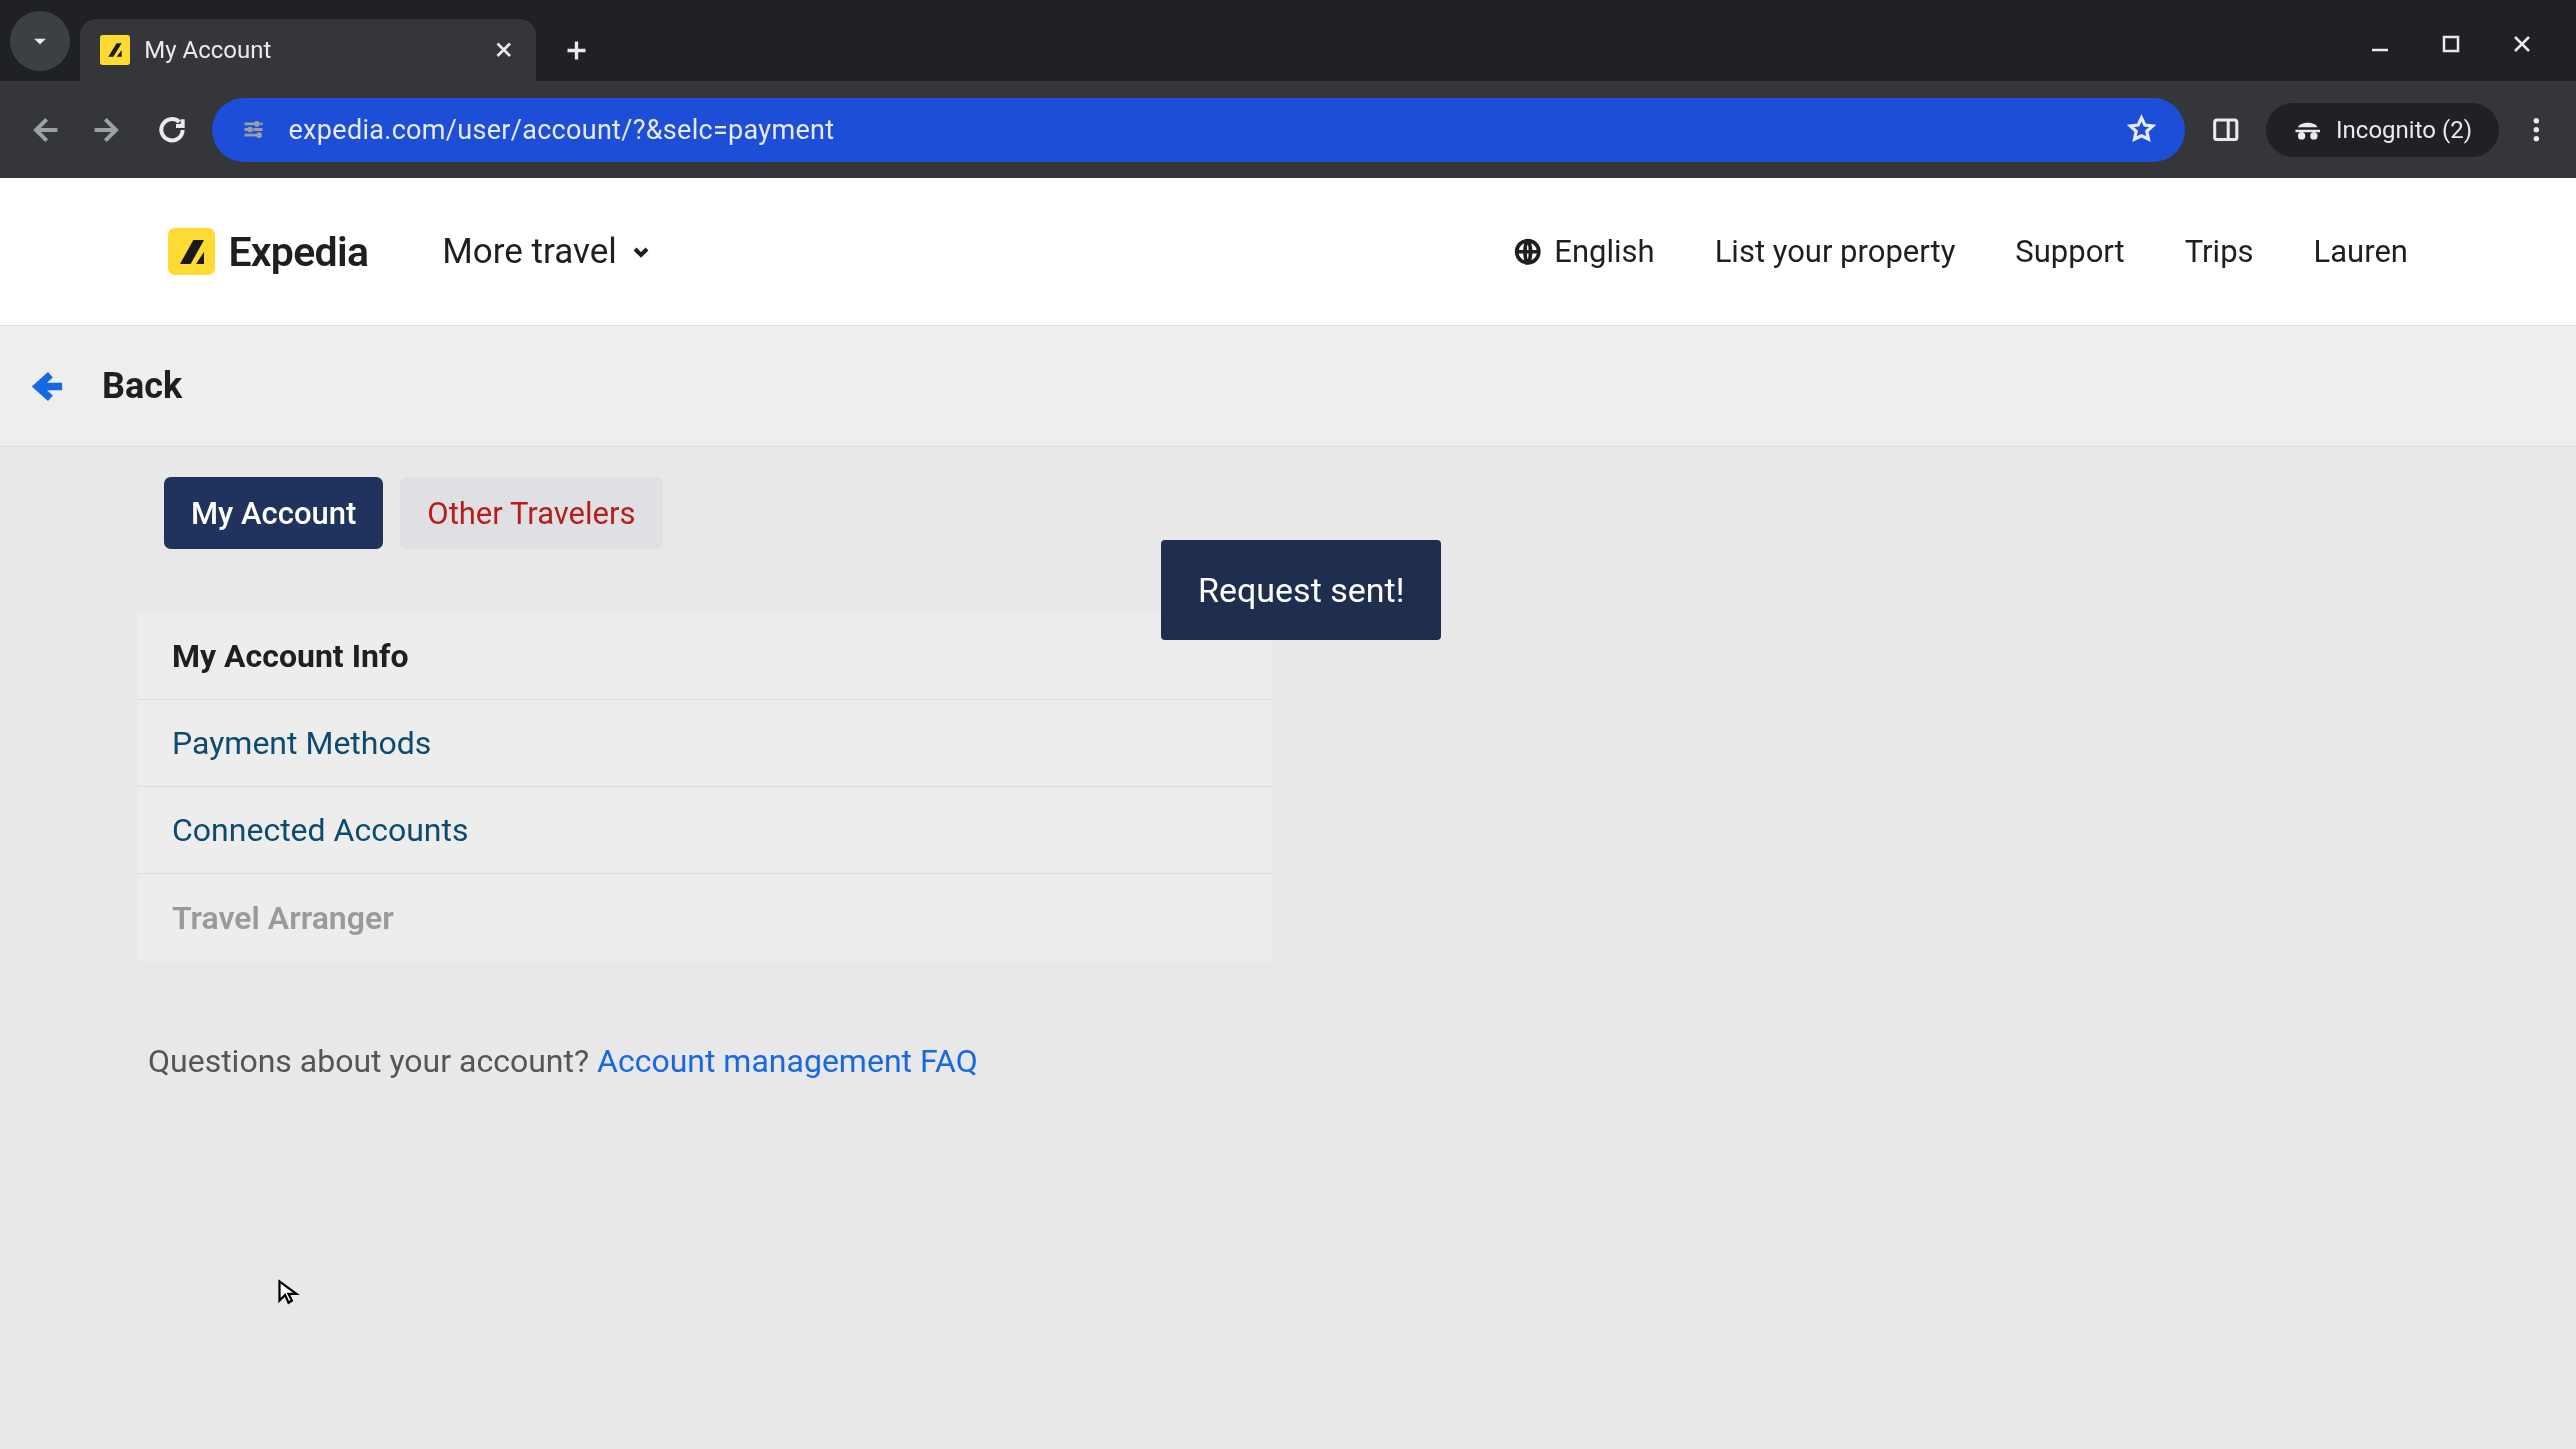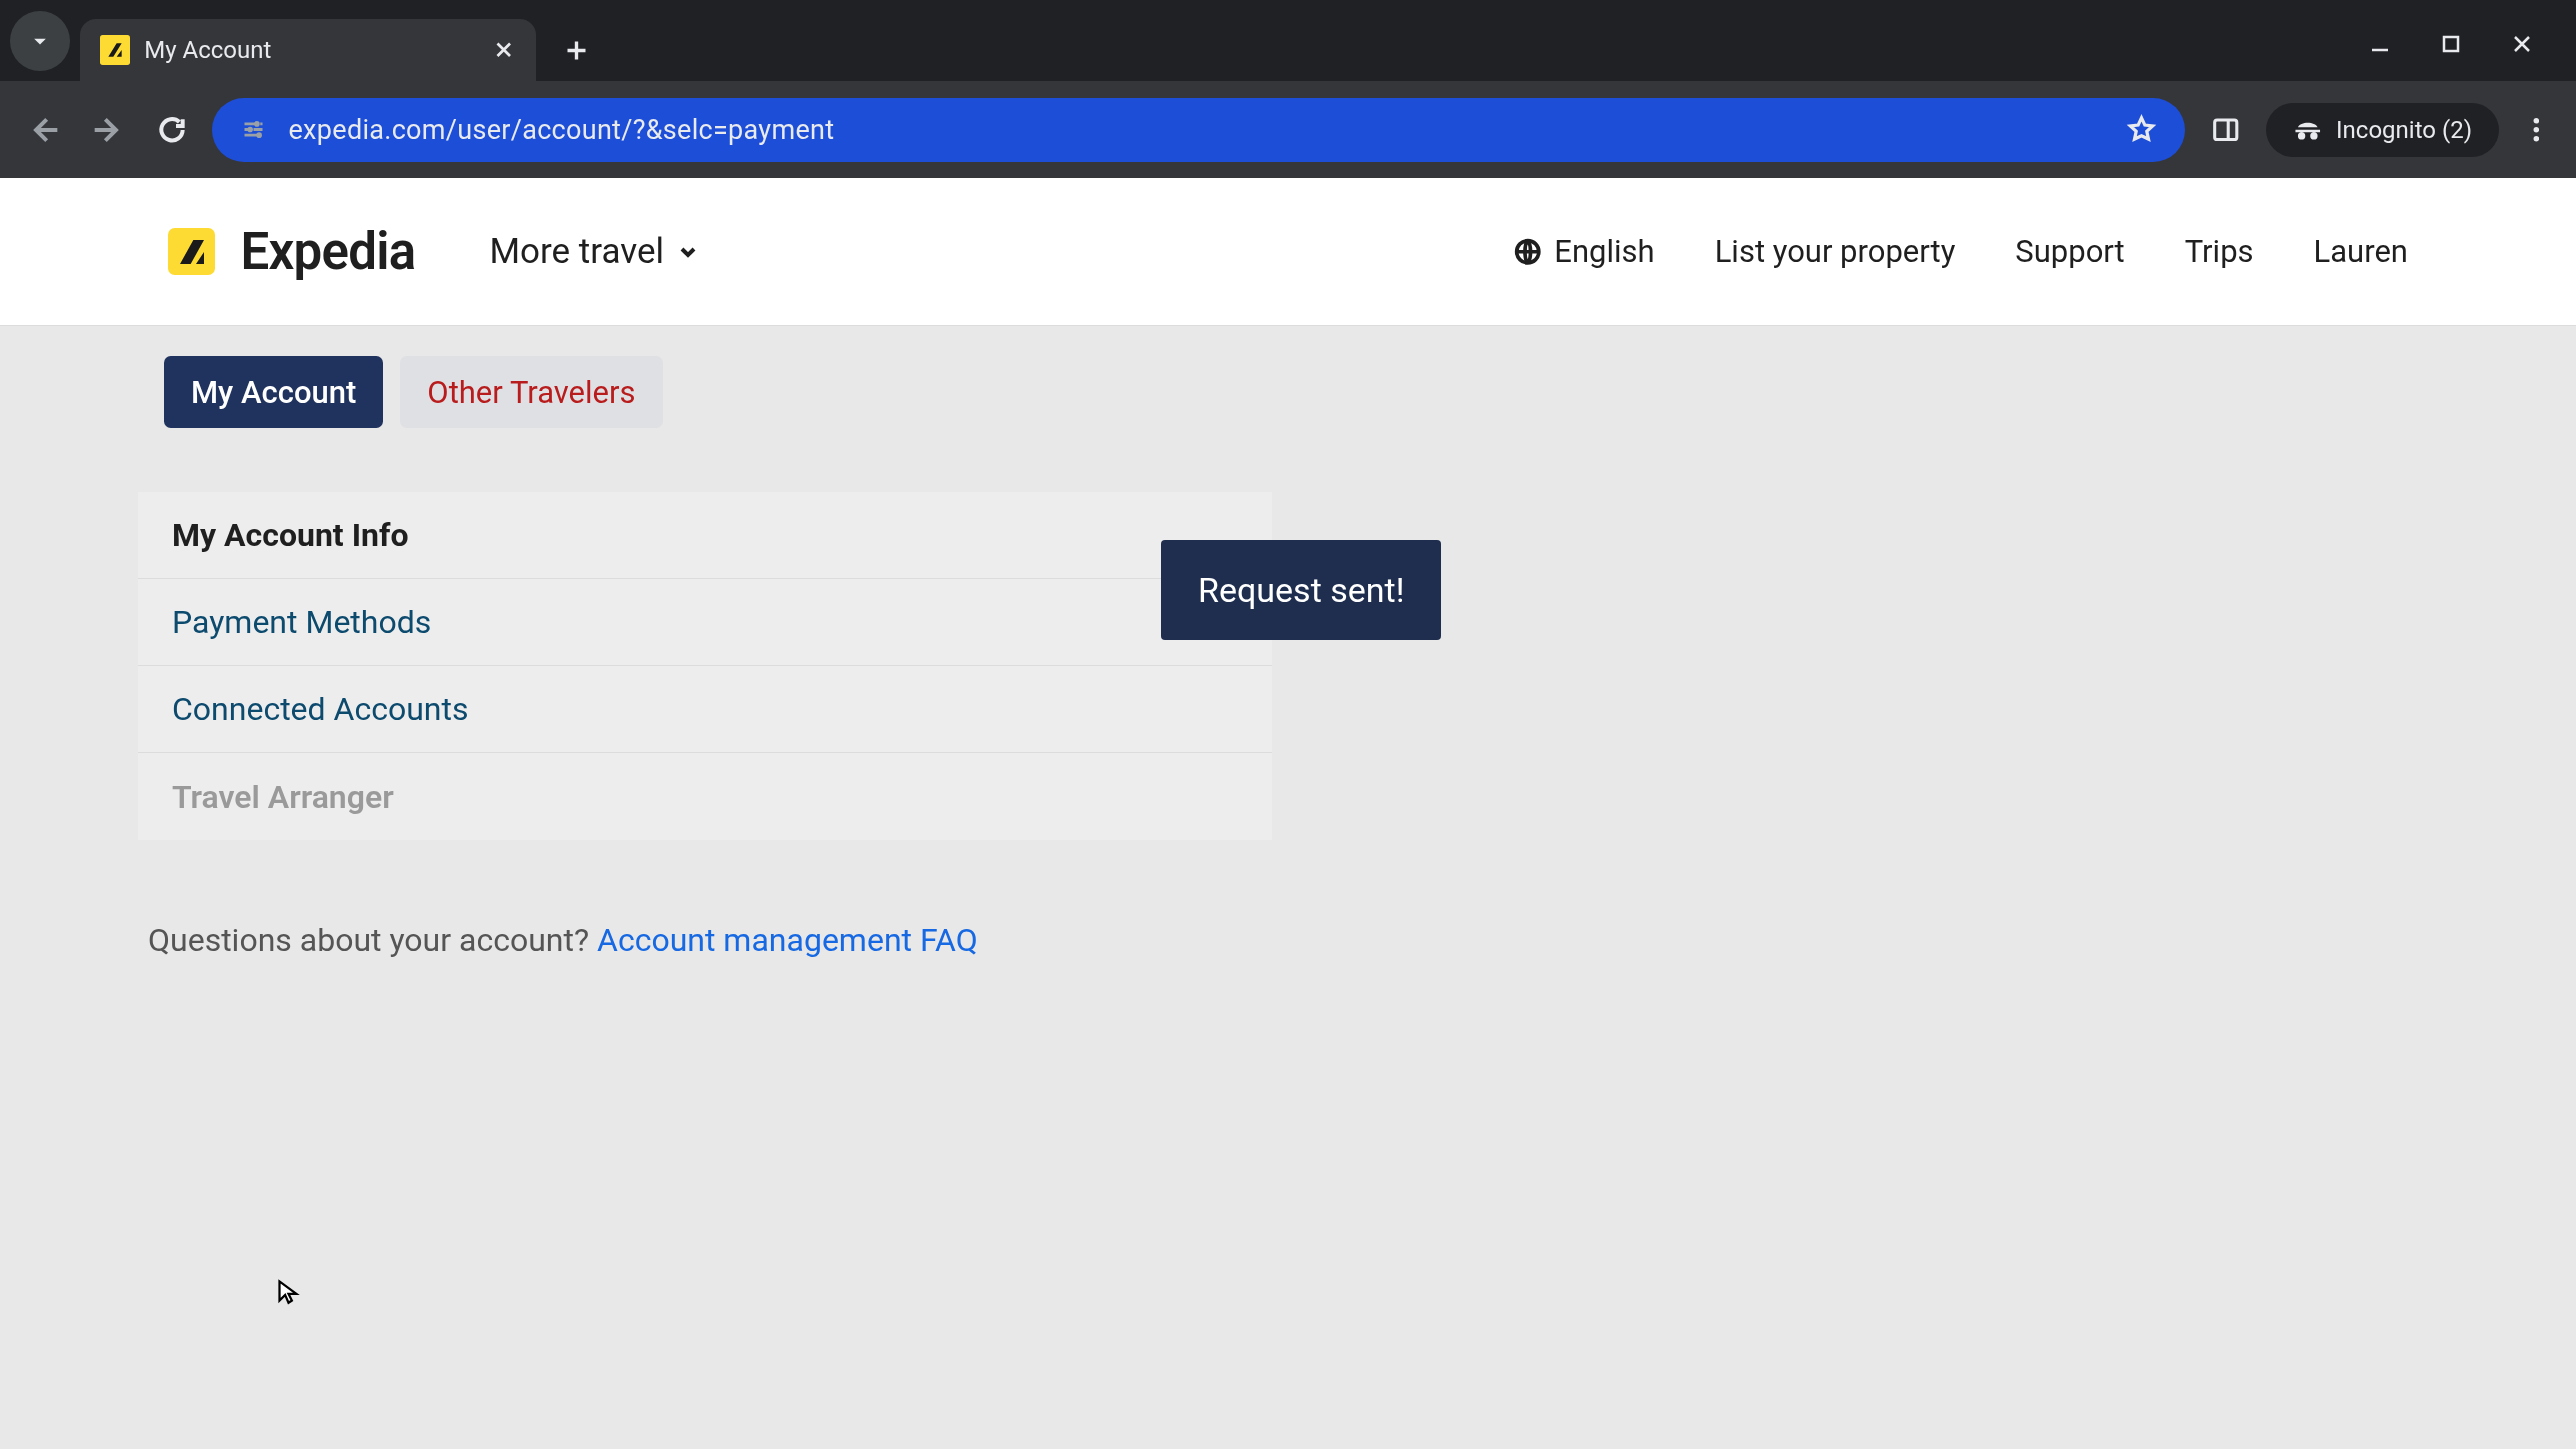--- a/index.html
+++ b/index.html
@@ -89,21 +89,21 @@
       display:flex; align-items:center;
       padding: 0 168px;
       border-bottom: 1.3px solid #dcdcdc;
     }
     .brand { display:flex; align-items:center; gap: 13.4px; }
     .brand-mark {
       width: 47px; height: 47px; background:#fddb32; border-radius:6.7px;
       display:flex;align-items:center;justify-content:center;
     }
     .brand-mark svg { width:32px; height:32px; fill:#1a1a1a; }
-    .brand-word { font-size: 51px; font-weight: 600; color:#1f1f1f; letter-spacing:-0.7px;margin-left:12px; }
+    .brand-word { font-size: 41px; font-weight: 600; color:#1f1f1f; letter-spacing:-0.7px; }
     .more-travel {
       margin-left: 74px; display:flex; align-items:center; gap: 12px;
       font-size: 35px; color:#1f1f1f;
     }
     .more-travel svg { width:24px; height:24px; stroke:#1f1f1f; stroke-width:4; fill:none; }
     .header-spacer { flex:1; }
     .header-links { display:flex; align-items:center; gap: 60px; }
     .header-link { font-size: 31px; color:#1f1f1f; display:flex; align-items:center; gap:12px; }
     .header-link svg { width:29.5px; height:29.5px; stroke:#1f1f1f; stroke-width:3; fill:none; }
 
@@ -297,20 +297,26 @@
         </div>
         <div class="header-link">
           <span>Trips</span>
         </div>
         <div class="header-link">
           <span>Lauren</span>
         </div>
       </div>
     </div>
 
+    <div class="back-bar">
+      <svg viewBox="0 0 24 24">
+          <path d="M14 4 L5 12 L14 20 M5 12 L22 12"></path>
+        </svg>
+      <span class="label">Back</span>
+    </div>
 
     <div class="content-area">
       <div class="tabs-row">
         <div class="pill-tab active">
           <span>My Account</span>
         </div>
         <div class="pill-tab inactive">
           <span>Other Travelers</span>
         </div>
       </div>

